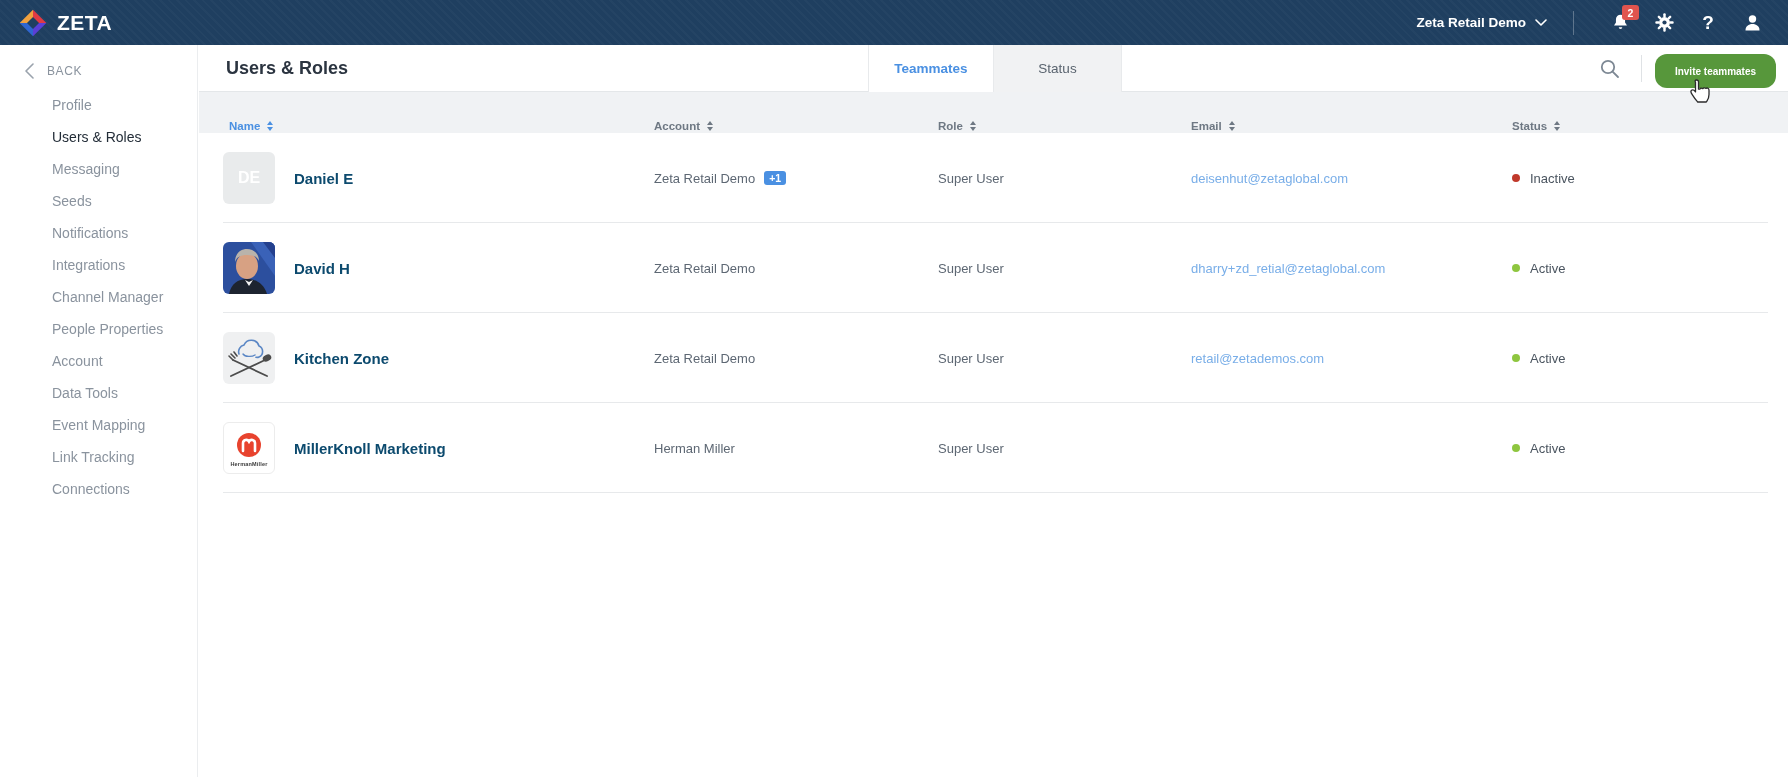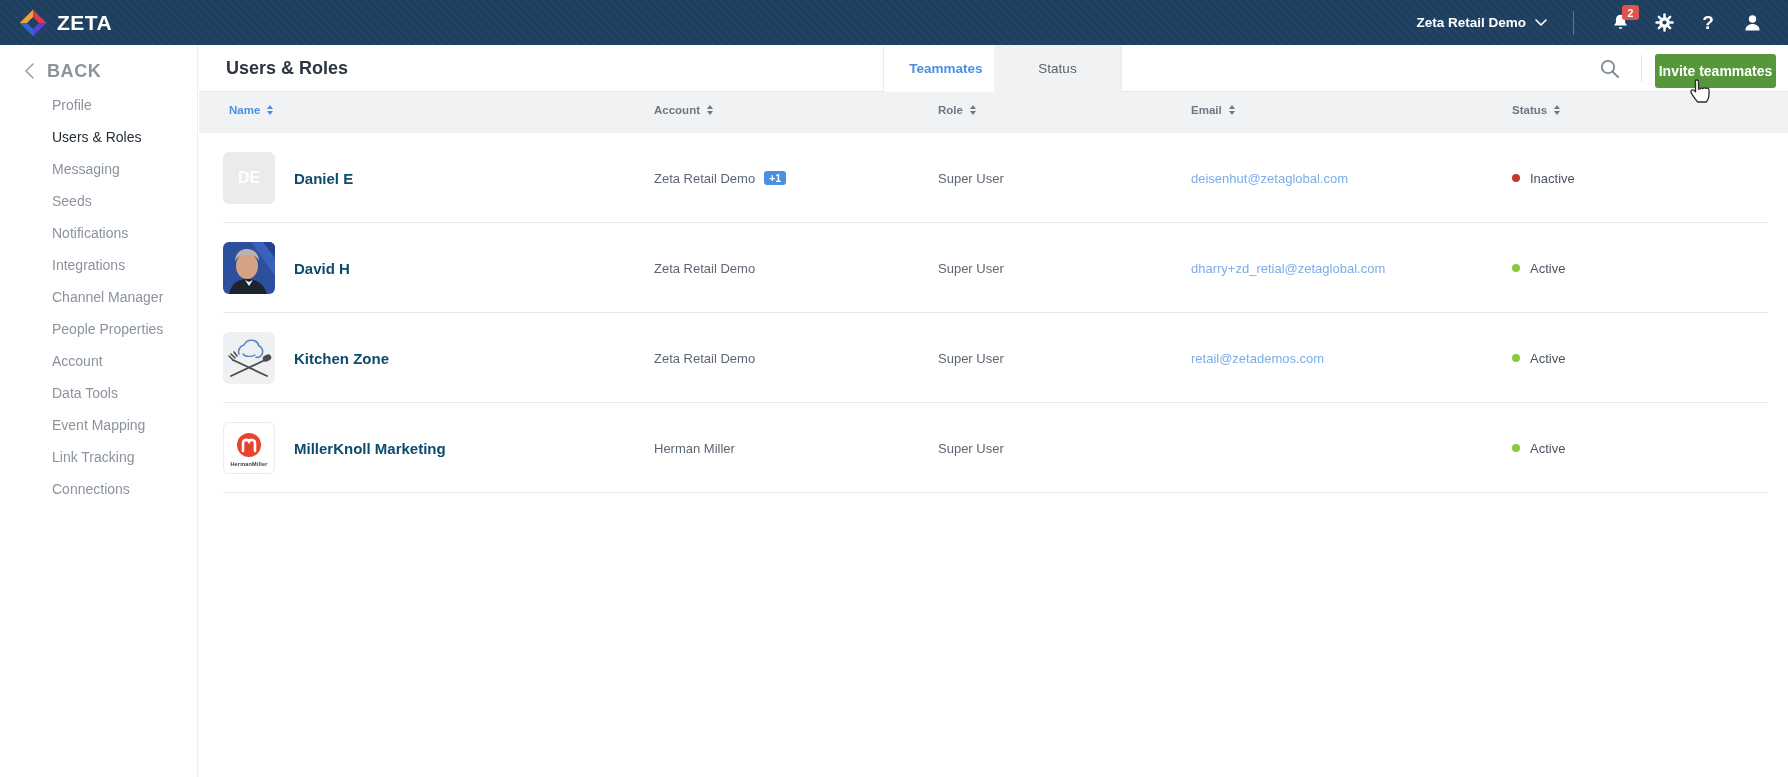--- a/index.html
+++ b/index.html
@@ -22,44 +22,44 @@
   .account-selector{display:flex;align-items:center;gap:9px;color:#fff;font-size:13.5px;font-weight:600;cursor:pointer;margin-right:26px;}
   .tb-divider{width:1px;height:24px;background:rgba(255,255,255,.28);margin-right:24px;}
   .tb-icon{position:relative;width:44px;height:45px;display:flex;align-items:center;justify-content:center;cursor:pointer;color:#fff;}
   .tb-icon .q{font-size:19px;font-weight:700;color:#fff;}
   .nbadge{position:absolute;top:5px;right:3px;min-width:17px;height:15px;background:var(--badge-red);
     border-radius:3px;color:#fff;font-size:10.5px;font-weight:700;display:flex;align-items:center;justify-content:center;padding:0 3px;}
 
   
   .sidebar{position:absolute;left:0;top:45px;width:198px;bottom:0;background:#fff;border-right:1px solid #ebedef;}
   .back{position:absolute;top:14px;left:25px;height:24px;display:flex;align-items:center;gap:13px;
-    color:var(--text-gray);font-size:18px;letter-spacing:.6px;cursor:pointer;font-weight:bold;}
+    color:var(--text-gray);font-size:12px;letter-spacing:.6px;cursor:pointer;}
   .nav{position:absolute;top:44px;left:0;right:0;}
   .nav-item{height:32px;line-height:32px;padding-left:52px;font-size:14px;color:var(--text-gray);cursor:pointer;white-space:nowrap;}
   .nav-item.active{color:#232d38;font-weight:500;}
 
   
   .content{position:absolute;left:199px;top:45px;right:0;bottom:0;background:#fff;}
   .page-header{position:absolute;top:0;left:0;right:0;height:47px;background:#fff;border-bottom:1px solid #e4e7e9;}
   .page-title{position:absolute;left:27px;top:0;height:47px;display:flex;align-items:center;
     font-size:18px;font-weight:700;color:var(--text-dark);}
   .tab{position:absolute;top:0;height:47px;display:flex;align-items:center;justify-content:center;
     font-size:13.5px;cursor:pointer;}
   .tab-teammates{left:669px;width:126px;background:#fff;color:var(--accent);font-weight:700;
-    border-left:1px solid #e8eaec;border-right:1px solid #e8eaec;margin-left:15px;}
+    border-left:1px solid #e8eaec;border-right:1px solid #e8eaec;}
   .tab-roles{left:795px;width:128px;background:#f1f2f3;color:#59636e;border-right:1px solid #e8eaec;}
   .search-btn{position:absolute;left:1396px;top:9px;width:30px;height:30px;display:flex;align-items:center;justify-content:center;cursor:pointer;}
   .hdr-divider{position:absolute;left:1442px;top:10px;width:1px;height:27px;background:#dfe2e5;}
   .invite-btn{position:absolute;left:1456px;top:9px;width:121px;height:34px;background:var(--green-btn);
-    border:none;border-radius:3px;color:#fff;font-size:14px;font-weight:700;font-family:inherit;
+    border:none;border-radius:12px;color:#fff;font-size:10px;font-weight:700;font-family:inherit;
     display:flex;align-items:center;justify-content:center;cursor:pointer;}
 
   
   .table-head{position:absolute;top:47px;left:0;right:0;height:41px;background:var(--head-band);}
-  .th{position:absolute;top:0;height:35px;display:flex;align-items:center;font-size:11.5px;font-weight:600;
+  .th{position:absolute;top:16px;height:35px;display:flex;align-items:center;font-size:11.5px;font-weight:600;
     color:#6e7883;cursor:pointer;}
   .th.col-name{left:30px;color:var(--accent);font-weight:700;}
   .th.col-account{left:455px;}
   .th.col-role{left:739px;}
   .th.col-email{left:992px;}
   .th.col-status{left:1313px;}
   .sort{display:inline-flex;flex-direction:column;gap:2px;margin-left:7px;}
   .sort i{display:block;width:0;height:0;border-left:3.5px solid transparent;border-right:3.5px solid transparent;}
   .sort .up{border-bottom:4px solid currentColor;}
   .sort .dn{border-top:4px solid currentColor;}

